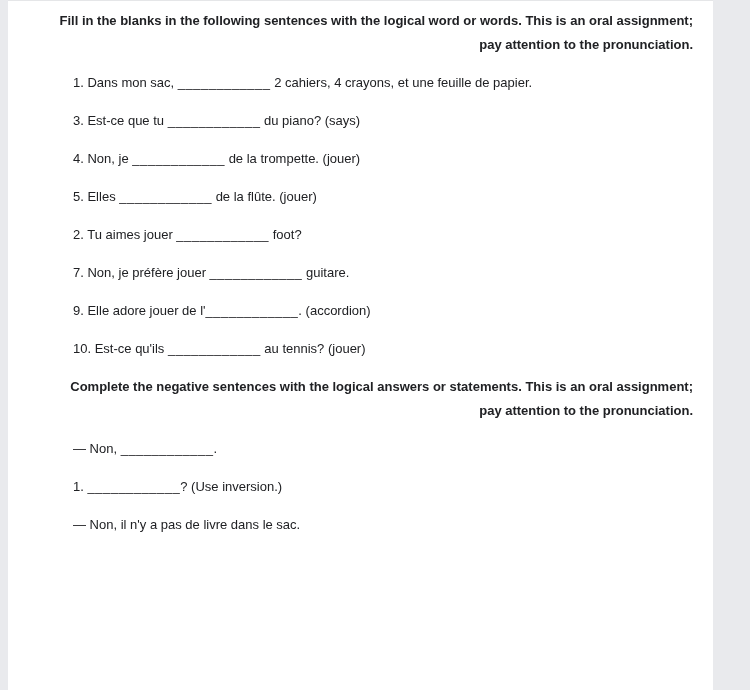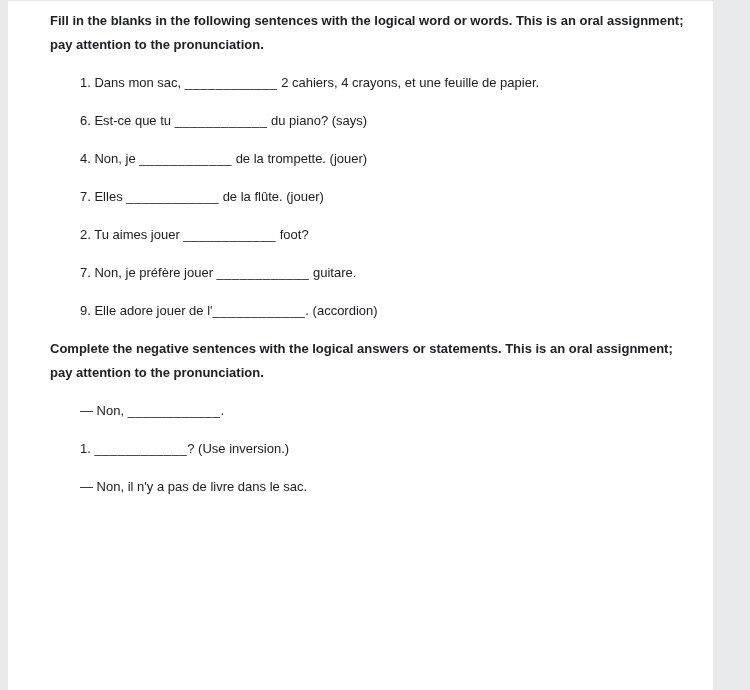--- a/index.html
+++ b/index.html
@@ -26,42 +26,44 @@
     background: #ffffff;
     border-top: 1px solid #e5e6e8;
     padding: 8px 20px 0 42px;
     color: #202124;
     font-size: 13px;
     line-height: 24px;
   }
   .instruction {
     font-weight: bold;
     margin: 0 0 14px 0;
+    text-align: right;
   }
   .items { margin-left: 22px; }
-  .item { margin: 0 0 14px 8px; }
+  .item { margin: 0 0 14px 1px; }
   .item .bold { font-weight: bold; }
   .blank { letter-spacing: 0.5px; }
 </style>
 </head>
 <body>
 
 <div class="page">
   <div class="panel">
 
     <div class="section">
       <p class="instruction">Fill in the blanks in the following sentences with the logical word or words. This is an oral assignment; pay attention to the pronunciation.</p>
       <div class="items">
           <p class="item"><span class="">1. Dans mon sac, </span><span class="blank">____________</span><span class=""> 2 cahiers, 4 crayons, et une feuille de papier.</span></p>
-          <p class="item"><span class="">6. Est-ce que tu </span><span class="blank">____________</span><span class=""> du piano? (says)</span></p>
+          <p class="item"><span class="">3. Est-ce que tu </span><span class="blank">____________</span><span class=""> du piano? (says)</span></p>
           <p class="item"><span class="">4. Non, je </span><span class="blank">____________</span><span class=""> de la trompette. (jouer)</span></p>
-          <p class="item"><span class="">7. Elles </span><span class="blank">____________</span><span class=""> de la flûte. (jouer)</span></p>
+          <p class="item"><span class="">5. Elles </span><span class="blank">____________</span><span class=""> de la flûte. (jouer)</span></p>
           <p class="item"><span class="">2. Tu aimes jouer </span><span class="blank">____________</span><span class=""> foot?</span></p>
           <p class="item"><span class="">7. Non, je préfère jouer </span><span class="blank">____________</span><span class=""> guitare.</span></p>
           <p class="item"><span class="">9. Elle adore jouer de l'</span><span class="blank">____________</span><span class="">. (accordion)</span></p>
+          <p class="item"><span class="">10. Est-ce qu'ils </span><span class="blank">____________</span><span class=""> au tennis? (jouer)</span></p>
         </div>
     </div>
 
     <div class="section">
       <p class="instruction">Complete the negative sentences with the logical answers or statements. This is an oral assignment; pay attention to the pronunciation.</p>
       <div class="items">
           <p class="item"><span class="">— Non, </span><span class="blank">____________</span><span class="">.</span></p>
           <p class="item"><span class="">1. </span><span class="blank">____________</span><span class="">? (Use inversion.)</span></p>
           <p class="item"><span class="">— Non, il n'y a pas de livre dans le sac.</span></p>
         </div>

